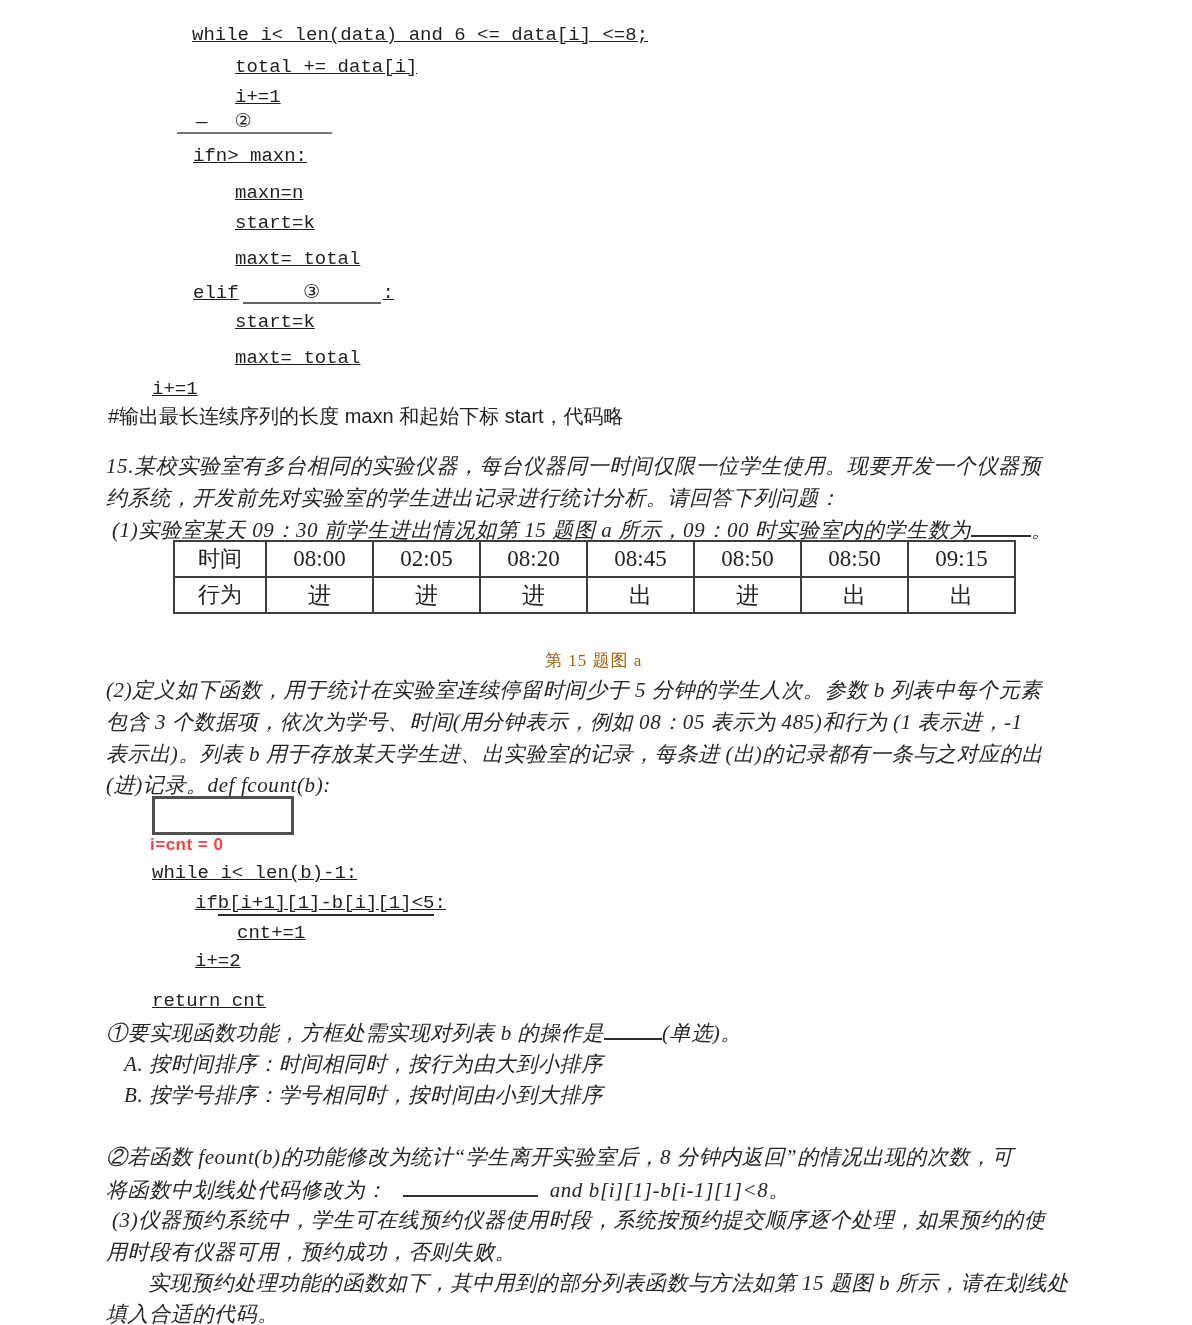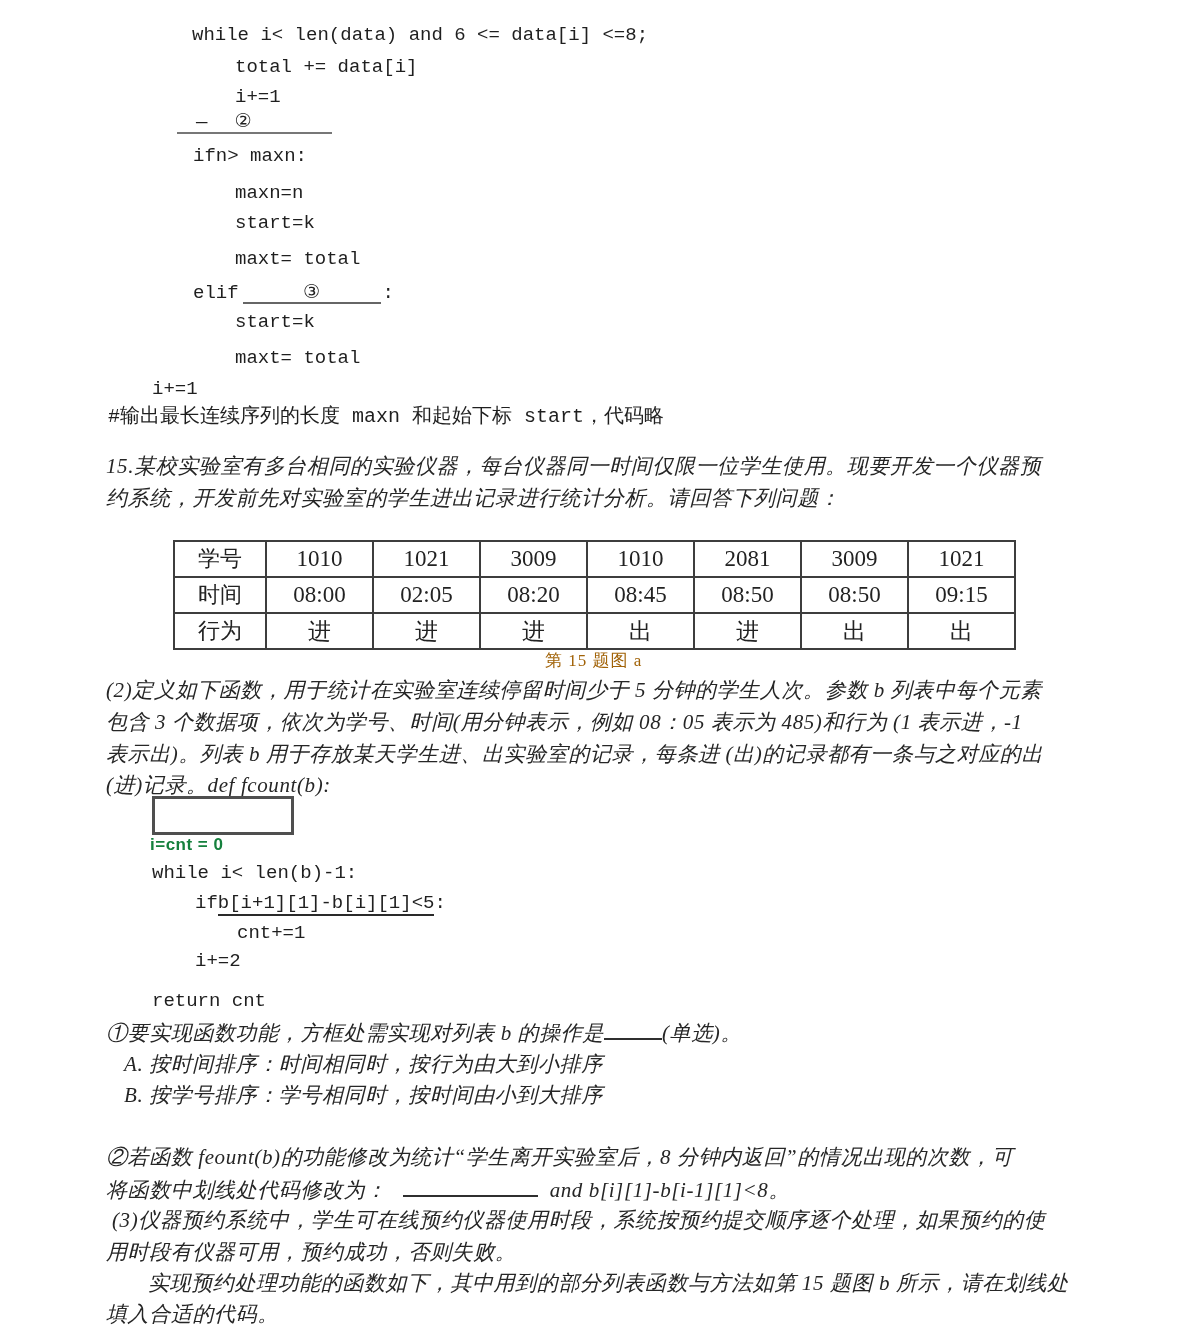--- a/index.html
+++ b/index.html
@@ -1,35 +1,35 @@
 <!DOCTYPE html>
 <html><head>
 <meta charset="utf-8">
 <style>
   html,body{margin:0;padding:0;background:#ffffff;}
   #page{position:relative;width:1192px;height:1325px;background:#ffffff;overflow:hidden;}
   .line{position:absolute;white-space:nowrap;color:#262626;}
   
   .t{font-family:"Liberation Serif",serif;font-size:21px;line-height:27px;letter-spacing:0.6px;font-style:italic;}
   
-  .c{font-family:"Liberation Mono",monospace;font-size:19px;line-height:24px;color:#1f1f1f;letter-spacing:0;}
-  .cmix{font-family:Liberation Mono, monospace;font-size:20px;line-height:25px;color:#1f1f1f;}
+  .c{font-family:"Liberation Mono",monospace;font-size:19px;line-height:24px;color:#1f1f1f;letter-spacing:0;text-decoration:underline;}
+  .cmix{font-family:Liberation Sans, sans-serif;font-size:20px;line-height:25px;color:#1f1f1f;}
   .circ{font-family:"DejaVu Sans",sans-serif;font-size:19px;}
   
   .blankline{display:inline-block;width:155px;border-bottom:2.5px solid #777;height:24px;}
   .blankline .dash{padding-left:19px;}
   .blankline .num{padding-left:27px;}
   .elifblank{display:inline-block;width:138px;border-bottom:2px solid #666;text-align:center;height:23px;margin-left:4px;margin-right:2px;}
   .u{border-bottom:2px solid #2a2a2a;}
   
   .blank-inline{display:inline-block;border-bottom:2px solid #2f2f2f;height:19px;vertical-align:baseline;}
   .w58{width:58px;} .w60{width:60px;} .w135{width:135px;}
   
   .ansbox{position:absolute;left:152px;top:796px;width:136px;height:33px;border:3px solid #4f4f4f;background:#fff;}
-  .init{position:absolute;left:150px;top:835px;font-family:"Liberation Sans",sans-serif;font-weight:bold;font-size:17px;color:#15803d;letter-spacing:0.5px;}
+  .init{position:absolute;left:150px;top:835px;font-family:"Liberation Sans",sans-serif;font-weight:bold;font-size:17px;color:#ef4444;letter-spacing:0.5px;}
   
   .tbl-wrap{position:absolute;left:173px;top:540px;}
   table.grid{border-collapse:collapse;table-layout:fixed;}
   table.grid td{border:2px solid #3d3d3d;text-align:center;vertical-align:middle;height:34px;padding:0;
     font-family:"Liberation Serif",serif;font-size:23px;color:#222;}
   table.grid td.hd{font-size:22px;}
   .caption{position:absolute;left:545px;top:649px;font-family:"Liberation Serif",serif;font-size:17px;color:#a16207;letter-spacing:1px;}
 </style>
 </head>
 <body>
@@ -53,44 +53,37 @@
     <span>elif</span><span class="elifblank"><span class="circ">③</span></span><span>:</span>
   </div>
 
   <div class="line c" style="left:235px;top:310px">start=k</div>
   <div class="line c" style="left:235px;top:346px">maxt= total</div>
   <div class="line c" style="left:152px;top:377px">i+=1</div>
   <div class="line cmix" style="left:108px;top:404px">#输出最长连续序列的长度 maxn 和起始下标 start，代码略</div>
 
   <div class="line t" style="left:106px;top:453px">15.某校实验室有多台相同的实验仪器，每台仪器同一时间仅限一位学生使用。现要开发一个仪器预</div>
   <div class="line t" style="left:106px;top:485px">约系统，开发前先对实验室的学生进出记录进行统计分析。请回答下列问题：</div>
+  <div class="line t" style="left:112px;top:516px">
+    <span>(1)实验室某天 09：30 前学生进出情况如第 15 题图 a 所示，09：00 时实验室内的学生数为</span><span class="blank-inline w60"></span><span>。</span>
+  </div>
 
   <div class="tbl-wrap">
     <table class="grid">
       <colgroup>
           <col style="width:92px">
           <col style="width:107px">
           <col style="width:107px">
           <col style="width:107px">
           <col style="width:107px">
           <col style="width:107px">
           <col style="width:107px">
           <col style="width:107px">
         </colgroup>
       <tbody>
-          <tr>
-        <td class="hd">学号</td>
-        <td>1010</td>
-        <td>1021</td>
-        <td>3009</td>
-        <td>1010</td>
-        <td>2081</td>
-        <td>3009</td>
-        <td>1021</td>
-      </tr>
       <tr>
         <td class="hd">时间</td>
         <td>08:00</td>
         <td>02:05</td>
         <td>08:20</td>
         <td>08:45</td>
         <td>08:50</td>
         <td>08:50</td>
         <td>09:15</td>
       </tr>

